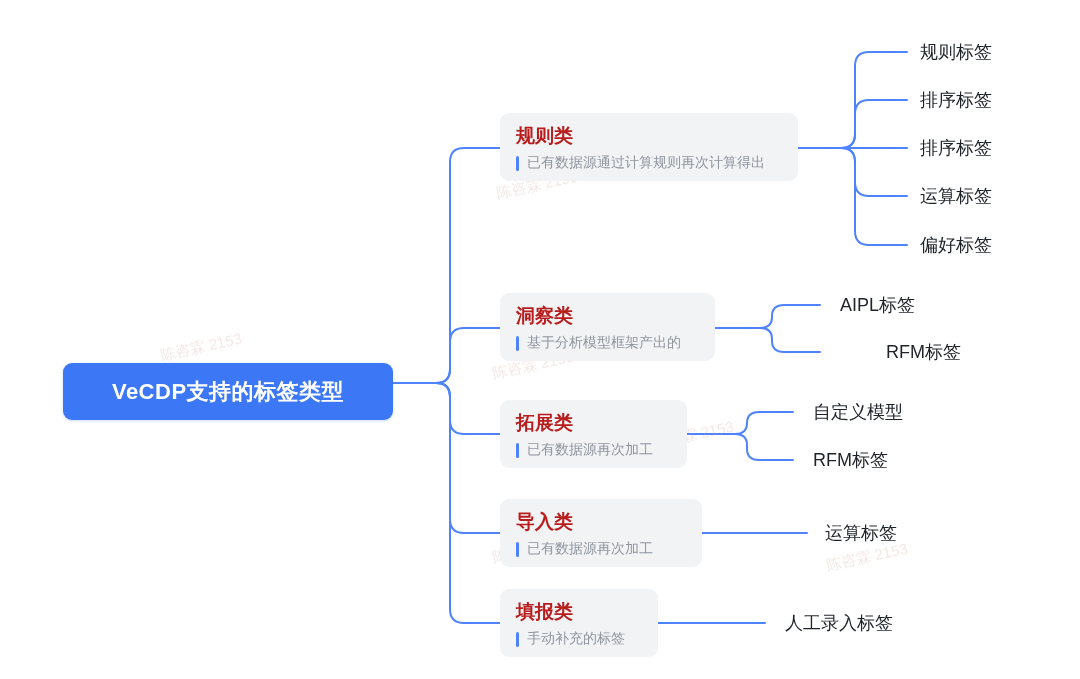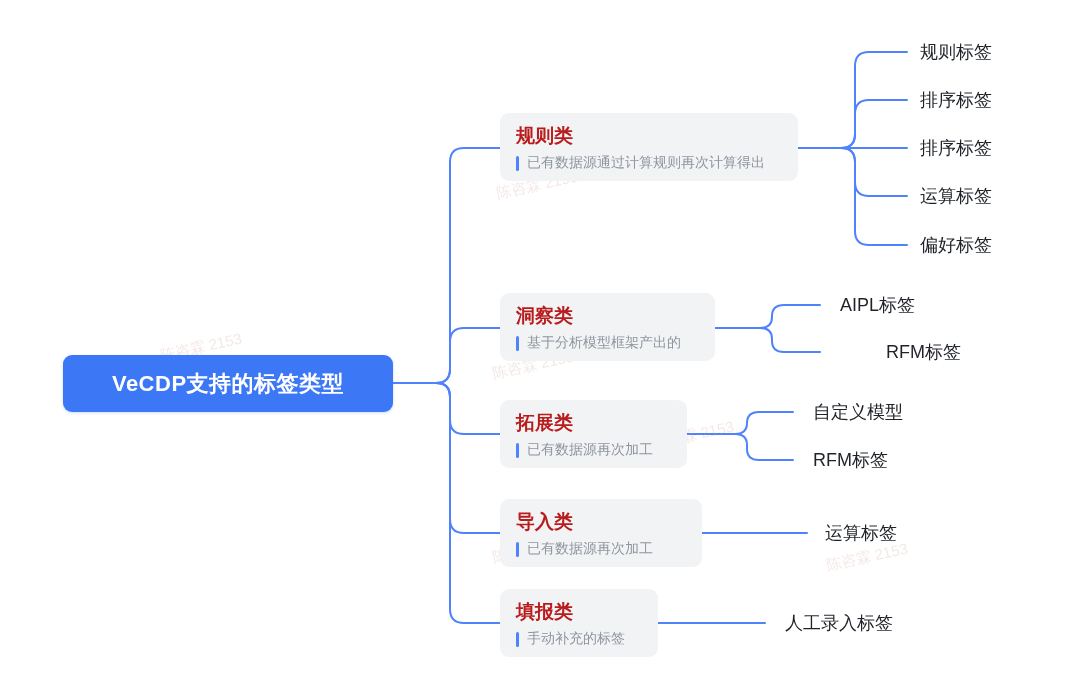--- a/index.html
+++ b/index.html
@@ -7,21 +7,21 @@
     position:relative;
     width:1080px;height:679px;
     background:#ffffff;
     overflow:hidden;
     font-family:"Liberation Sans", sans-serif;
   }
   #wires{position:absolute;left:0;top:0;width:1080px;height:679px;}
   #wires path{fill:none;stroke:#4e83fd;stroke-width:2;stroke-linecap:round;stroke-linejoin:round;}
 
   .root-node{
-    position:absolute;left:63px;top:355px;width:330px;height:57px;
+    position:absolute;left:63px;top:363px;width:330px;height:57px;
     background:#3c78f6;border-radius:9px;
     display:flex;align-items:center;justify-content:center;
     color:#ffffff;font-size:22px;font-weight:700;letter-spacing:.5px;
     box-shadow:0 1px 3px rgba(51,112,246,.25);
     cursor:pointer;white-space:nowrap;
   }
 
   .branch{
     position:absolute;left:500px;height:68px;box-sizing:border-box;
     background:#f2f3f5;border-radius:9px;padding:10px 16px;

